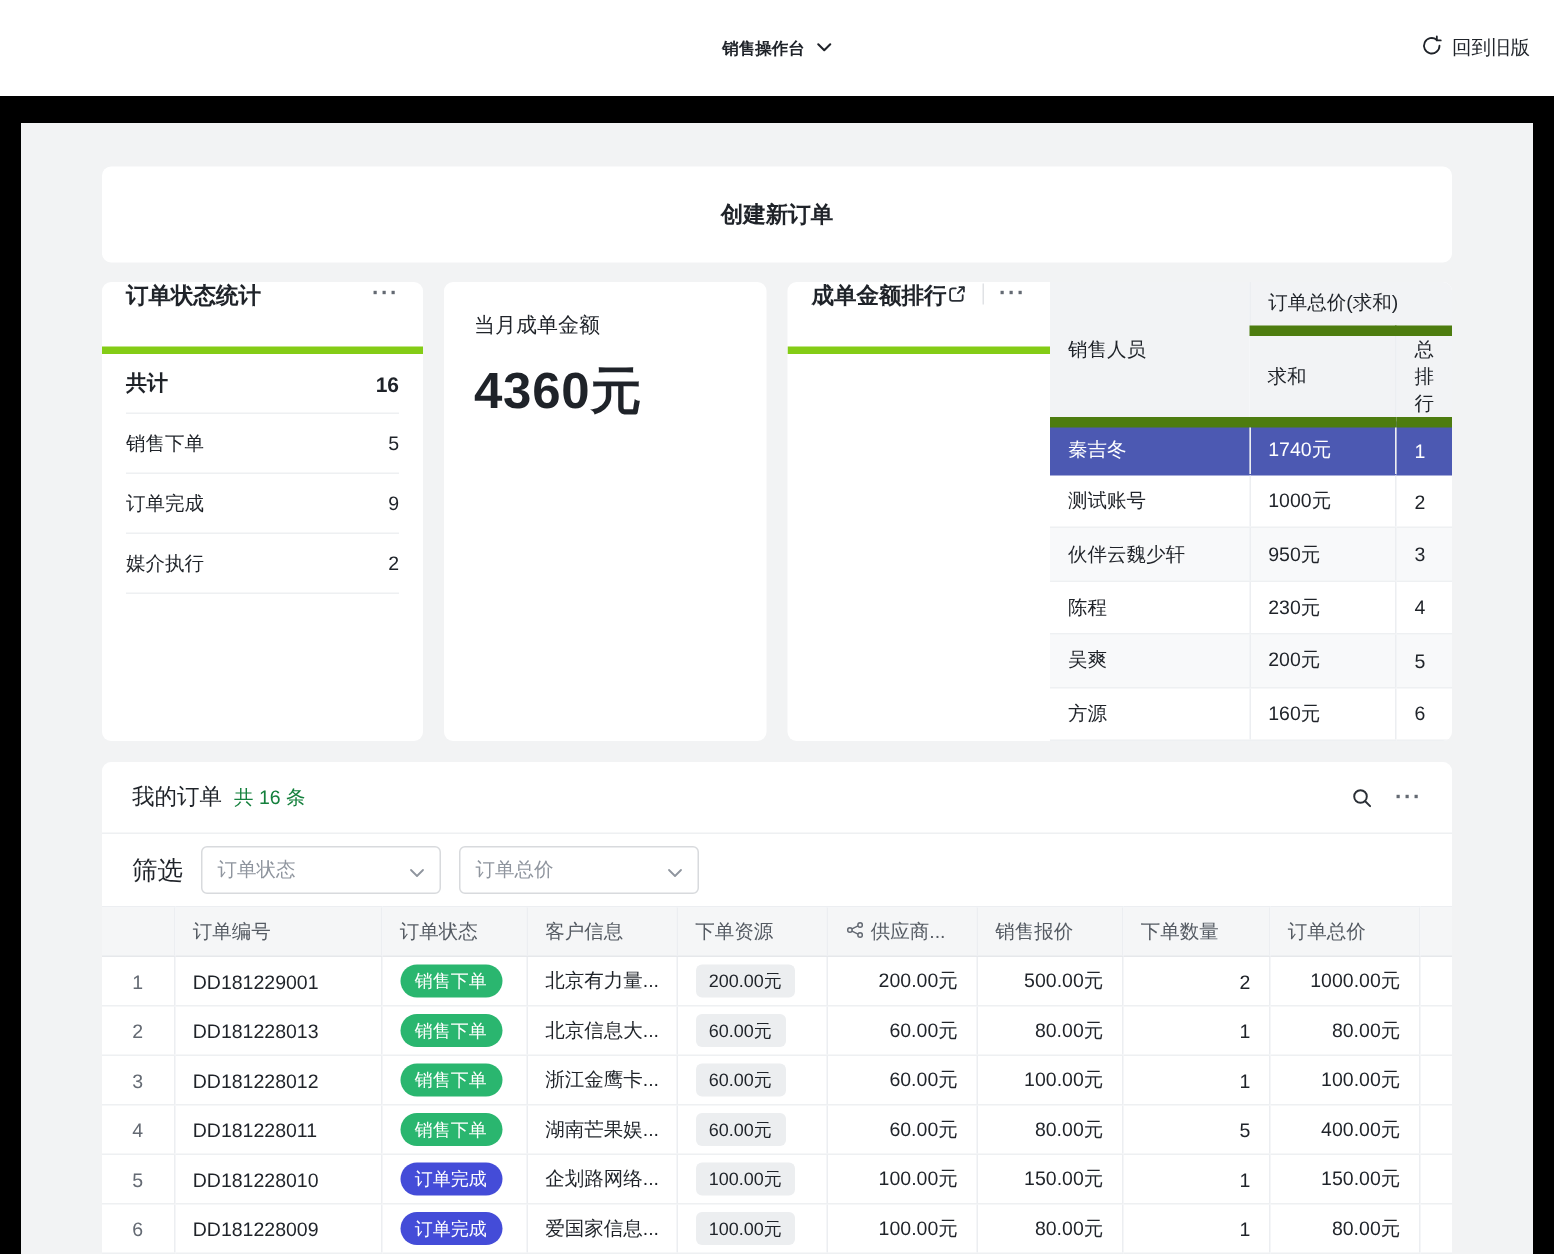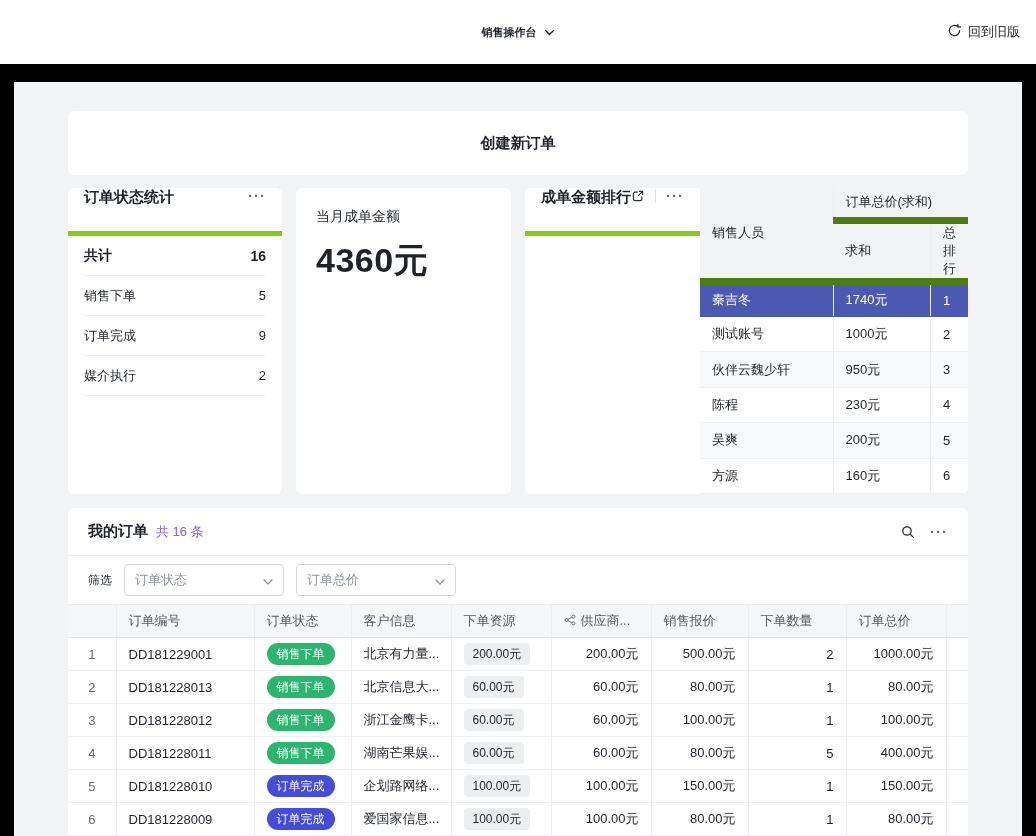--- a/index.html
+++ b/index.html
@@ -68,25 +68,25 @@
   .rank-table .rt-person { vertical-align:middle; }
   .rank-table tr.stripe td { background:#f8f9fa; }
   .rank-table tr.highlight td { background:#4c59b2; color:#fff; border-bottom-color:#4c59b2; }
   .rank-table tbody tr { cursor:pointer; }
   
   .orders-card { overflow:hidden; padding-bottom:6px; }
   .orders-head {
     height:48px; display:flex; align-items:center; padding:0 20px;
     border-bottom:1px solid #eef0f2;
   }
-  .orders-title { font-size:15px; font-weight:700; }
-  .orders-count { font-size:13px; color:#8b5cf6; margin-left:8px; }
+  .orders-title { font-size:15px; font-weight:400; }
+  .orders-count { font-size:13px; color:#15803d; margin-left:8px; }
   .orders-head-actions { margin-left:auto; display:flex; align-items:center; gap:14px; }
   .filter-row { height:48px; display:flex; align-items:center; gap:12px; padding:0 20px; }
-  .filter-label { font-size:12px;font-family:Liberation Mono, monospace; }
+  .filter-label { font-size:17px;font-family:Liberation Mono, monospace; }
   .select-box {
     width:160px; height:32px; background:#fff; border:1px solid #d8dadd; border-radius:4px;
     display:flex; align-items:center; justify-content:space-between; padding:0 10px;
     color:#8f959e; font-size:13px; cursor:pointer;
   }
   
   .orders-table { width:100%; border-collapse:collapse; font-size:13px; table-layout:fixed; }
   .orders-table th, .orders-table td {
     height:33px; padding:0 12px; text-align:left; font-weight:400;
     border-bottom:1px solid #eef0f2; overflow:hidden; white-space:nowrap;

